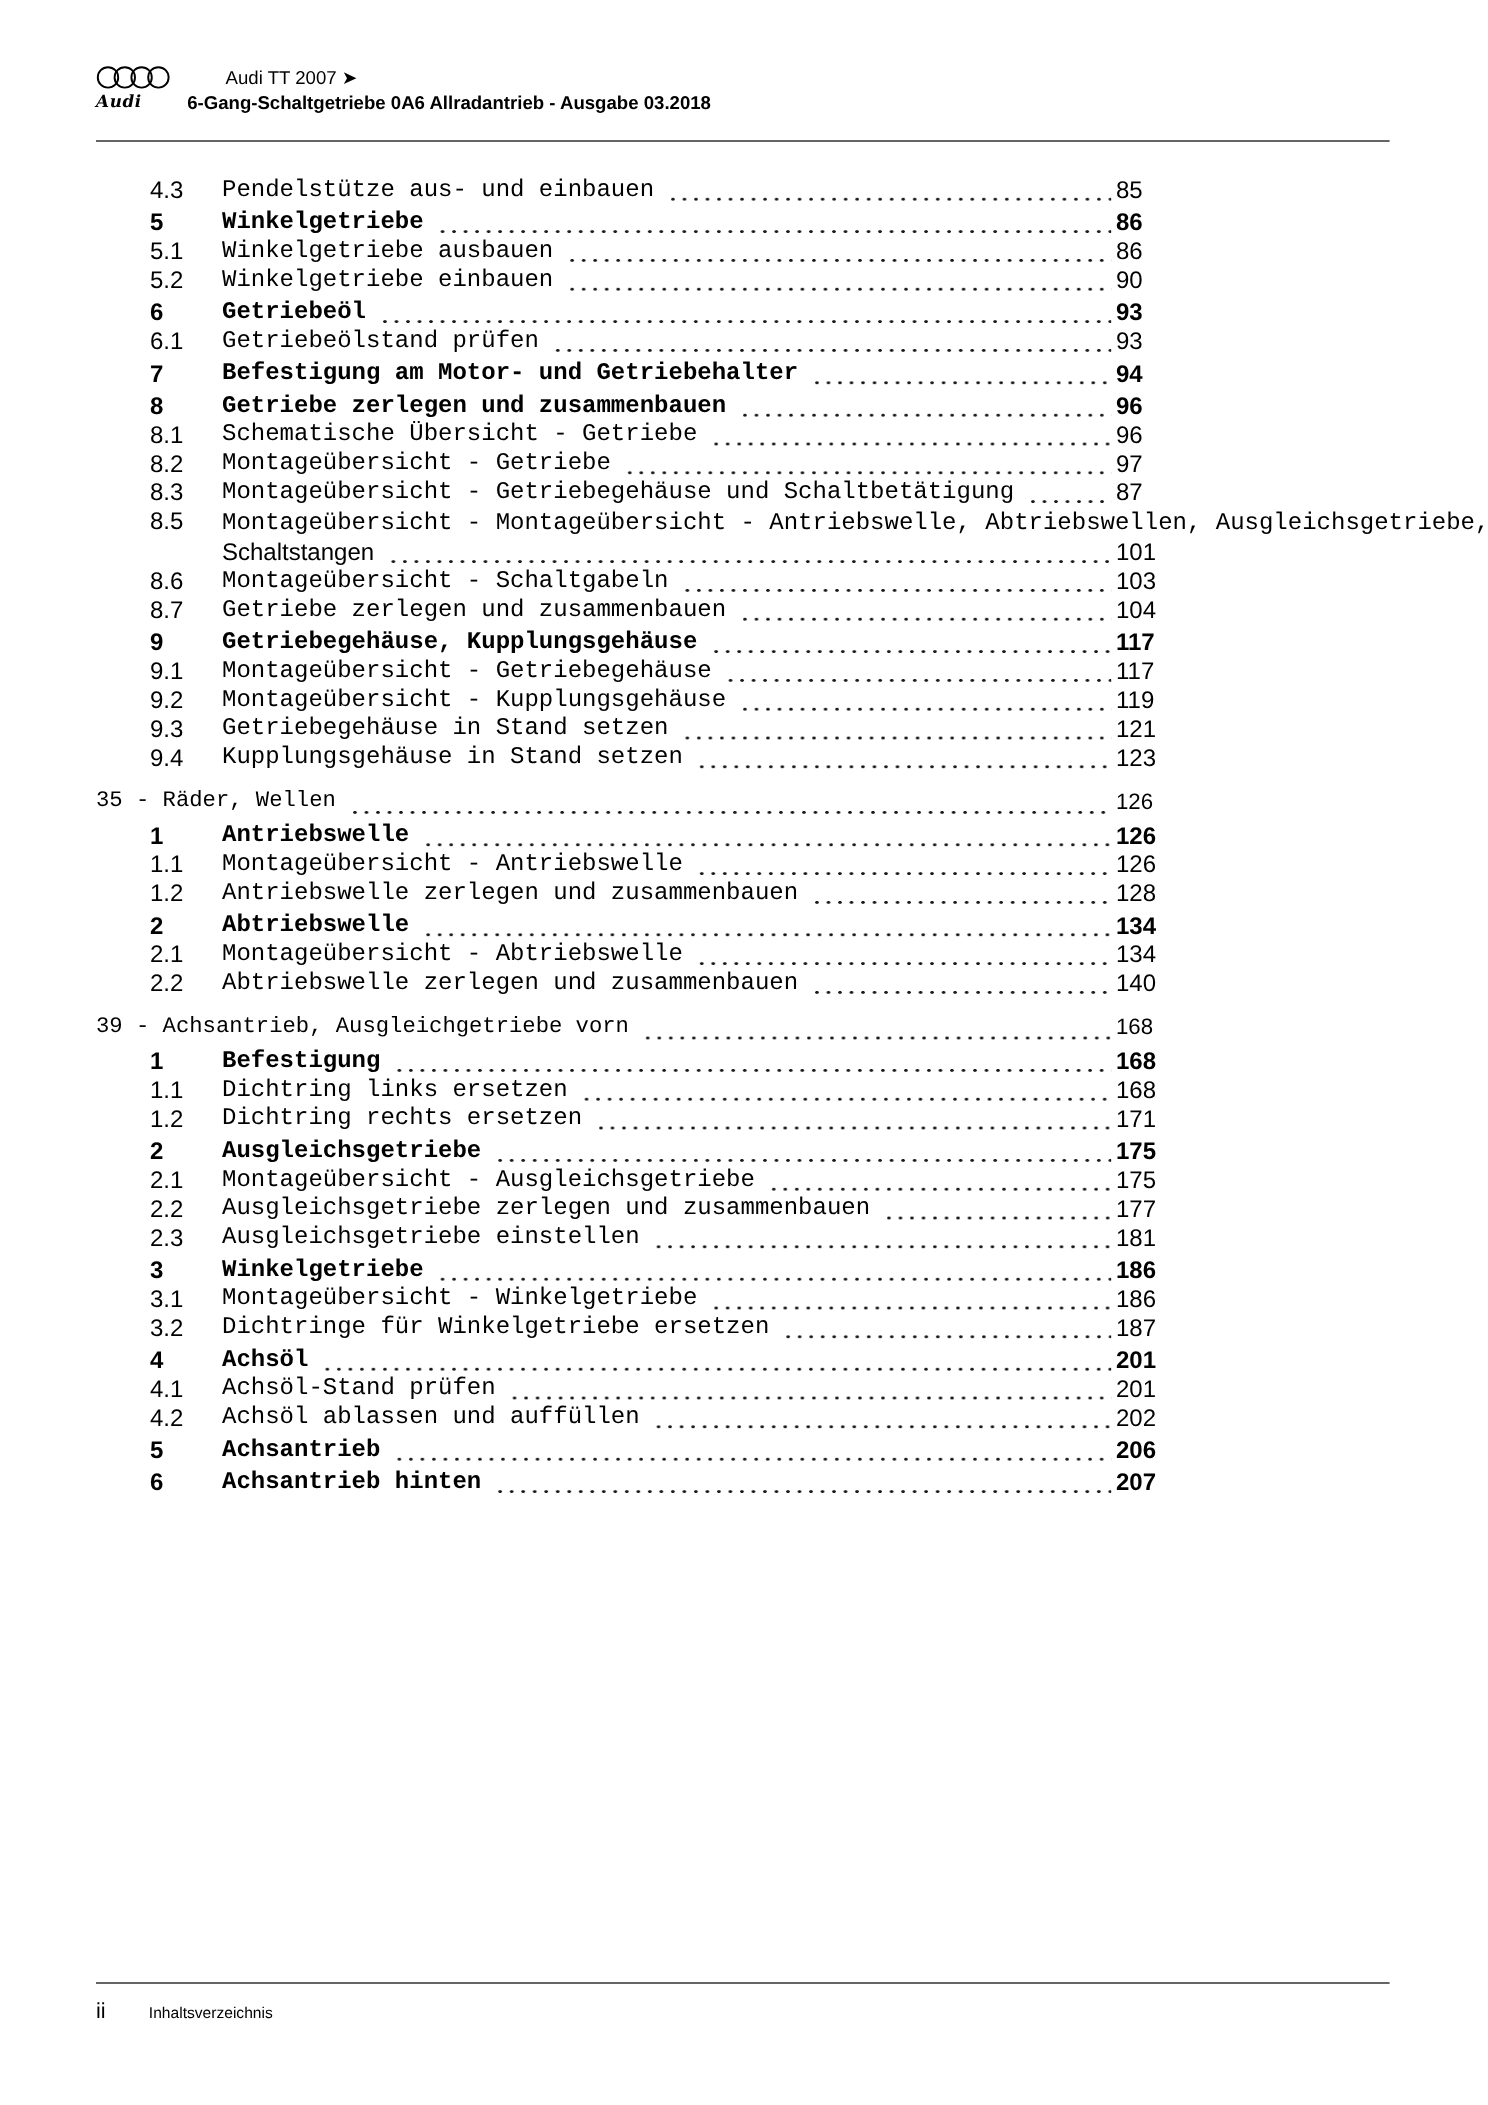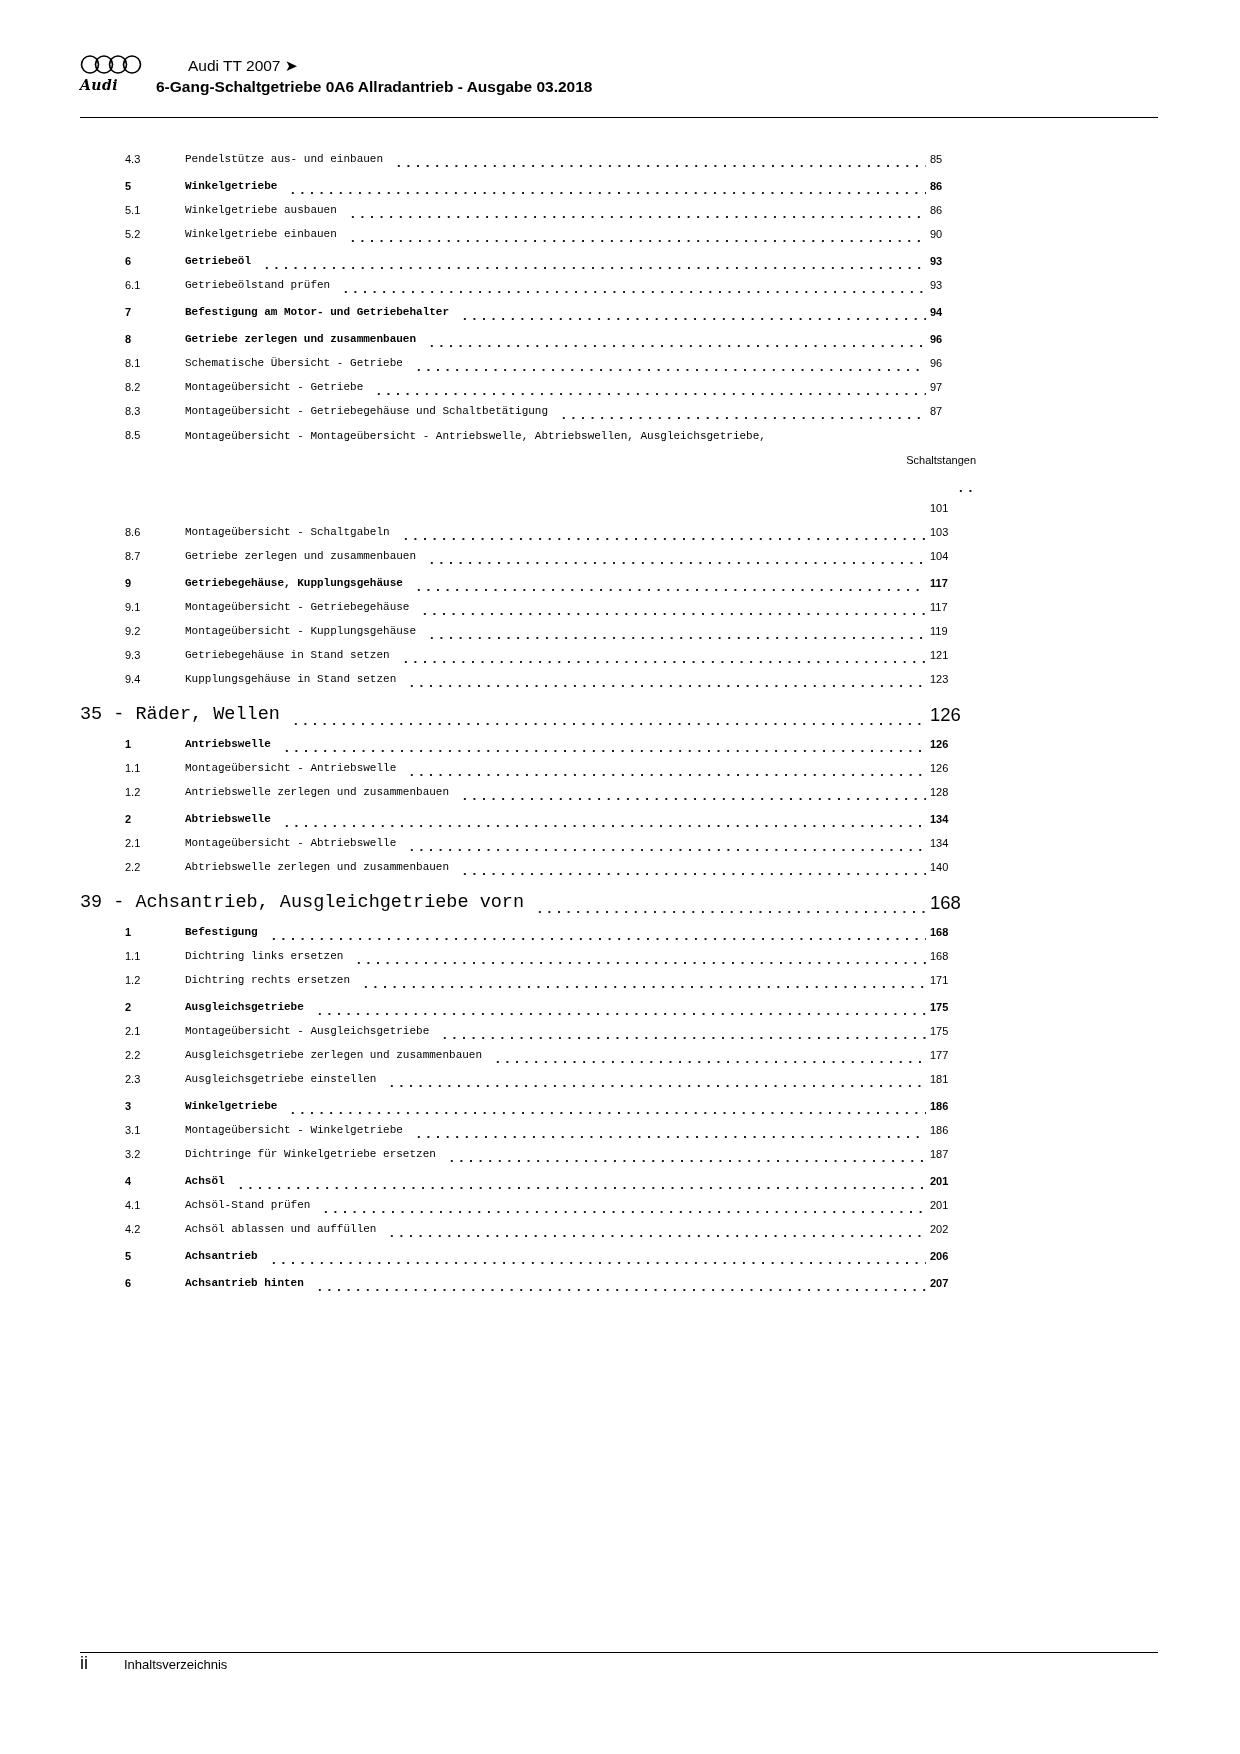--- a/index.html
+++ b/index.html
@@ -49,21 +49,21 @@
   .toc {
     position: absolute;
     top: 147px;
     left: 80px;
     width: 896px;
   }
   .row {
     display: flex;
     align-items: flex-end;
     padding-left: 45px;
-    font-size: 11px;
+    font-size: 20px;
     line-height: 24px;
   }
   .row.section { font-weight: bold; margin-top: 3px; }
   .row.chapter {
     padding-left: 0;
     font-size: 18.5px;
     line-height: 28px;
     margin-top: 10px;
     margin-bottom: 3px;
   }
@@ -79,30 +79,31 @@
     background-repeat: repeat-x;
     background-position: left 2px bottom 0px;
   }
   .row.chapter .leader { height: 28px; }
   .page { width: 46px; flex-shrink: 0; white-space: nowrap; }
 
   
   .row.twoline { align-items: flex-start; }
   .row.twoline .body { flex: 1 1 auto; min-width: 0; }
   .row.twoline .l1 { line-height: 24px; }
-  .row.twoline .l2 { display: flex; align-items: flex-end; line-height: 24px; flex-direction: column; }
+  .row.twoline .l2 { display: flex; align-items: flex-end; line-height: 24px; }
   .title2 { white-space: nowrap; }
 
   
   .footer {
     position: absolute;
     top: 1652px;
     left: 80px;
     right: 82px;
     border-top: 1.6px solid #000;
+    padding-top: 13px;
     display: flex;
     align-items: baseline;
   }
   .footer-page { font-size: 18px; line-height: 20px; }
   .footer-label { font-size: 13px; margin-left: 36px; }
 </style>
 </head>
 <body>
 
 <div class="page-canvas">

